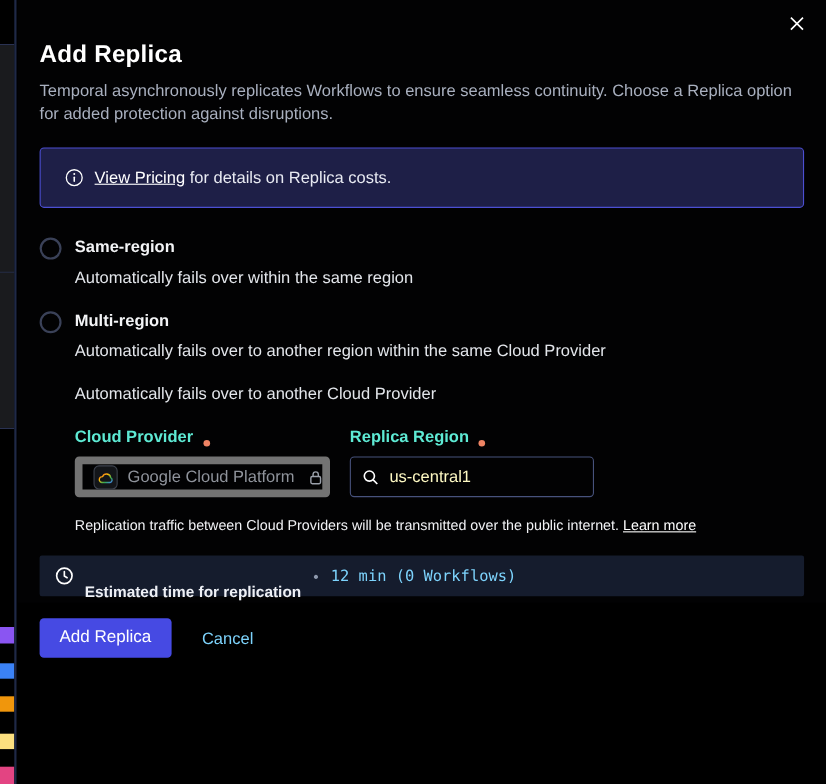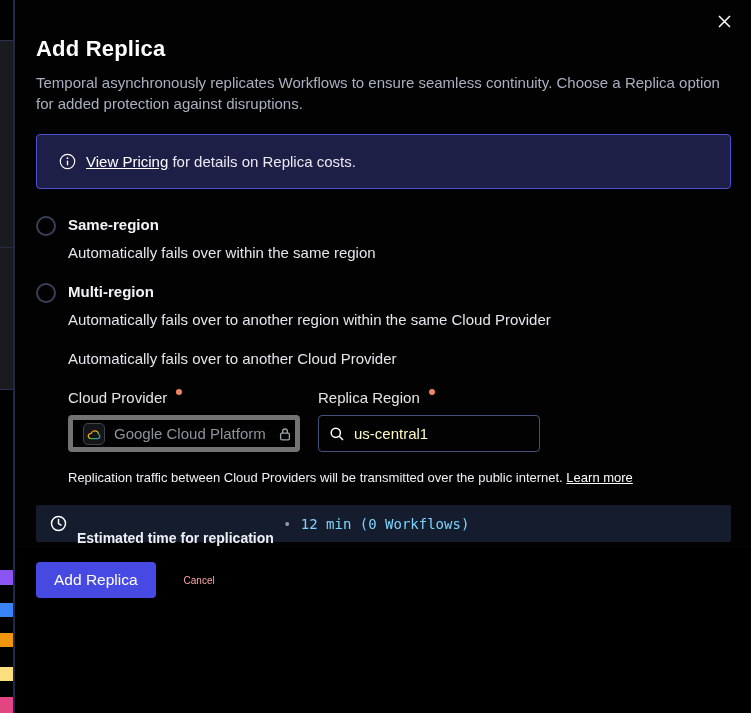--- a/index.html
+++ b/index.html
@@ -43,46 +43,46 @@
   .options{margin-top:27px;}
   .option{margin-top:22px;}
   .option:first-child{margin-top:0;}
   .option .row{display:flex;align-items:flex-start;gap:12px;cursor:pointer;}
   .radio{width:20px;height:20px;border-radius:50%;border:2px solid #3a4158;background:transparent;flex:0 0 auto;}
   .radio.selected{border:2px solid #a6aaf1;background:var(--c-accent);}
   .option .label{font-size:15px;font-weight:700;color:#f3f4f6;}
   .option .option-desc{margin-left:32px;margin-top:8px;font-size:15px;color:#e3e6eb;}
 
   .fields{margin-left:32px;margin-top:22px;display:flex;gap:18px;}
-  .field-label{display:flex;align-items:flex-start;gap:9px;font-size:15px;font-weight:400;color:#e5e5e5;}
+  .field-label{display:flex;align-items:flex-end;gap:9px;font-size:15px;font-weight:700;color:#5eead4;}
   .req-dot{width:6px;height:6px;border-radius:50%;background:var(--c-required);display:inline-block;}
   .input{margin-top:9px;height:37px;border-radius:4px;display:flex;align-items:center;
     padding:0 10px;gap:9px;background:transparent;}
-  .input.provider{width:232px;border:5px solid #737373;color:#8f939b;}
+  .input.provider{width:232px;border:7px solid #737373;color:#8f939b;}
   .input.region{width:222px;border:1px solid #47527c;}
   .gcp-tile{width:22px;height:22px;border-radius:5px;border:1px solid #3e434e;background:#131519;
     display:flex;align-items:center;justify-content:center;flex:0 0 auto;}
   .provider-text{font-size:15px;color:#8f939b;white-space:nowrap;}
   .lock{margin-left:2px;display:flex;align-items:center;}
   .region-input{border:none;background:transparent;outline:none;color:#fef9c3;font-size:15px;
     font-family:"Liberation Sans",sans-serif;width:160px;}
 
   .note{margin-left:32px;margin-top:18px;font-size:13px;color:#f0f1f4;}
   .note a{color:#fff;text-decoration:underline;cursor:pointer;}
 
   .estimate-banner{margin-top:20px;height:37px;background:var(--c-estimate_bg);border-radius:2px;
     display:flex;align-items:center;padding:0 14px;gap:10px;}
   .estimate-banner .e-label{font-size:14px;font-weight:700;color:#eef0f5;margin-top:28px;}
   .estimate-banner .e-sep{font-size:14px;color:#8e99ad;margin:0 1px;}
   .estimate-banner .e-value{font-size:14px;color:#7dd3fc;font-family:"DejaVu Sans Mono",monospace;}
 
   .actions{margin-top:20px;display:flex;align-items:center;gap:28px;}
   .btn-primary{height:36px;padding:0 18px;background:var(--c-accent);color:#fff;border:none;
     border-radius:4px;font-size:15.5px;font-weight:500;font-family:"Liberation Sans",sans-serif;cursor:pointer;}
-  .btn-text{background:transparent;border:none;color:#fca5a5;font-size:10px;
+  .btn-text{background:transparent;border:none;color:#7dd3fc;font-size:15px;
     font-family:"Liberation Sans",sans-serif;cursor:pointer;padding:0;}
 </style>
 </head>
 <body>
 
 <div class="backdrop">
   <div class="panel"></div>
   <div class="h-line1"></div>
   <div class="h-line2"></div>
   <div class="h-line3"></div>

